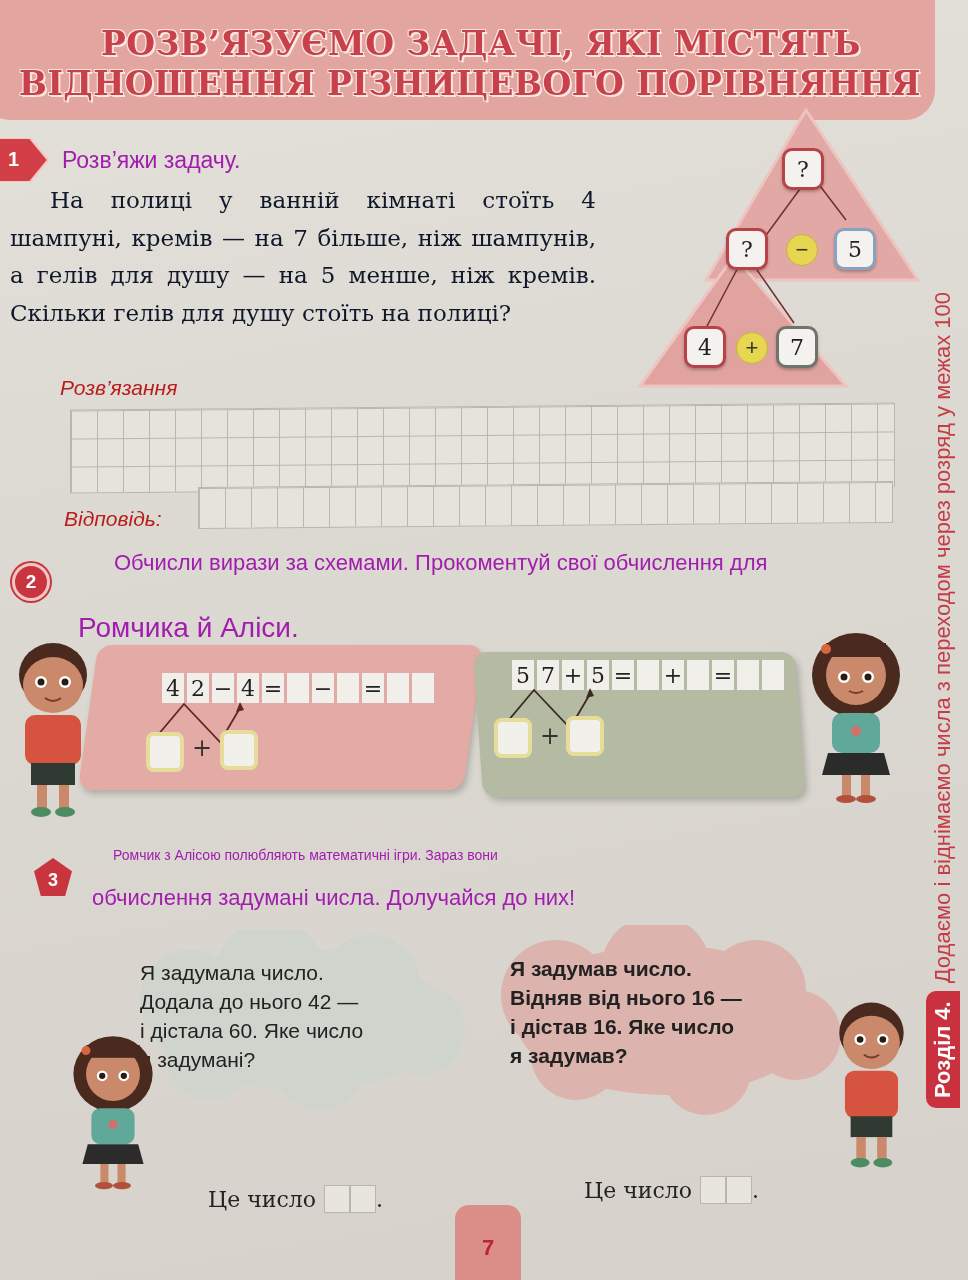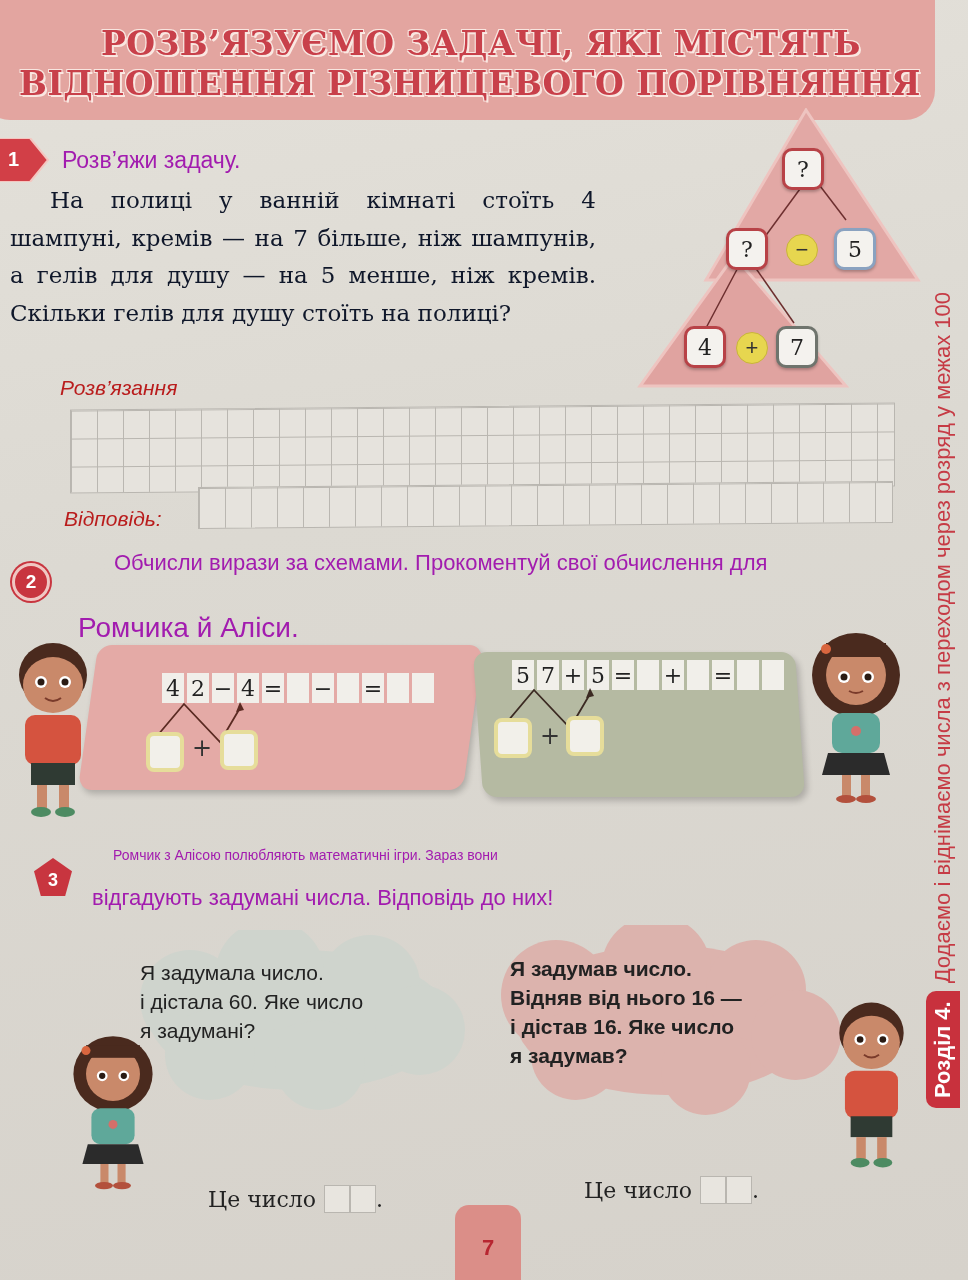--- a/index.html
+++ b/index.html
@@ -266,35 +266,36 @@
     <circle cx="50" cy="106" r="5" fill="#d46f6a"></circle>
     <polygon points="22,128 78,128 84,150 16,150" fill="#2b2b2b"></polygon>
     <rect x="36" y="150" width="9" height="22" fill="#c9896a"></rect>
       <rect x="55" y="150" width="9" height="22" fill="#c9896a"></rect>
     <ellipse cx="40" cy="174" rx="10" ry="4" fill="#b3503c"></ellipse>
       <ellipse cx="60" cy="174" rx="10" ry="4" fill="#b3503c"></ellipse>
   </svg>
 
   <div class="badge-3">3</div>
   <div class="task-heading" style="left:92px; top:847px; font-size:14px;margin-left:21px;">Ромчик з Алісою полюбляють математичні ігри. Зараз вони</div>
-  <div class="task-heading" style="left:92px; top:885px; font-size:22px;">відгадують задумані числа. Відповідь до них!</div>
+  <div class="task-heading" style="left:92px; top:885px; font-size:22px;">обчислення задумані числа. Долучайся до них!</div>
 
   <svg class="cloud" style="left:120px; top:930px;" width="360" height="180" viewBox="0 0 360 180">
     <g fill="#cfd4cd">
       <ellipse cx="180" cy="90" rx="150" ry="70"></ellipse>
       <circle cx="70" cy="70" r="50"></circle>
         <circle cx="150" cy="45" r="55"></circle>
       <circle cx="250" cy="55" r="50"></circle>
         <circle cx="300" cy="100" r="45"></circle>
       <circle cx="90" cy="125" r="45"></circle>
         <circle cx="200" cy="135" r="45"></circle>
     </g>
   </svg>
   <div class="cloud-text" style="left:140px; top:958px; width:300px;">
     <div>Я задумала число.</div>
+    <div>Додала до нього 42 —</div>
     <div>і дістала 60. Яке число</div>
     <div>я задумані?</div>
   </div>
 
   <svg class="cloud" style="left:486px; top:925px;" width="360" height="190" viewBox="0 0 360 190">
     <g fill="#dcb3ad">
       <ellipse cx="180" cy="95" rx="150" ry="75"></ellipse>
       <circle cx="70" cy="70" r="55"></circle>
         <circle cx="170" cy="45" r="55"></circle>
       <circle cx="270" cy="65" r="50"></circle>

